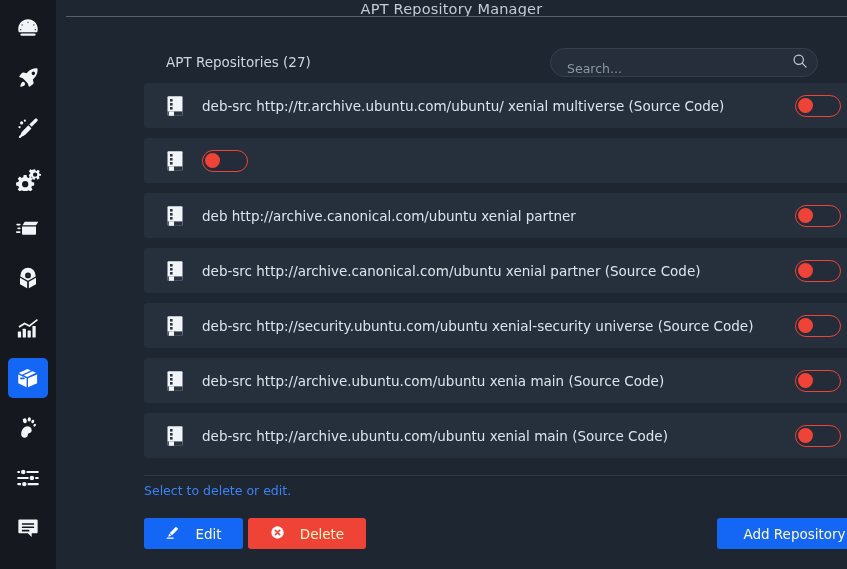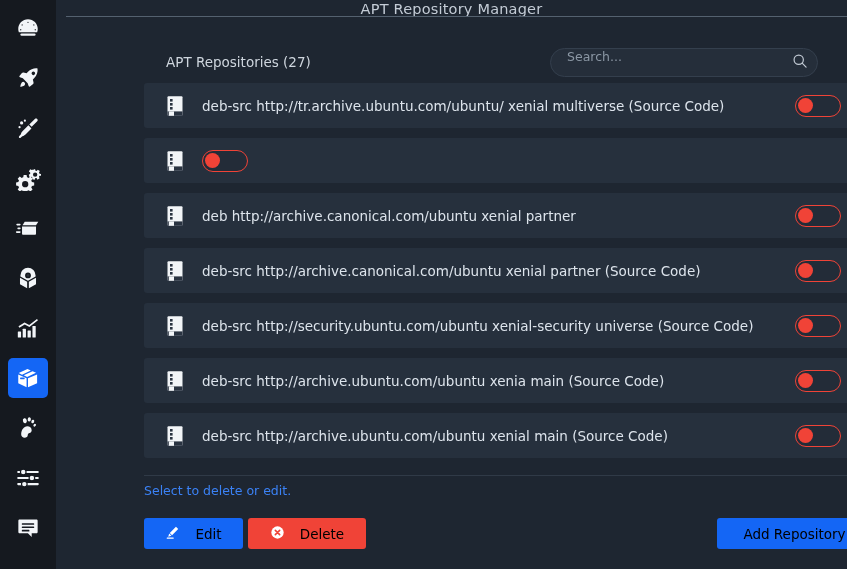--- a/index.html
+++ b/index.html
@@ -92,21 +92,21 @@
   .search-wrap {
     position: absolute;
     right: 29px;
     top: 13px;
     width: 268px;
     height: 29px;
     background: #252e3a;
     border: 1px solid #343f4d;
     border-radius: 15px;
     display: flex;
-    align-items: flex-start;
+    align-items: flex-end;
     box-sizing: border-box;
   }
   .search-input {
     flex: 1 1 auto;
     background: transparent;
     border: none;
     outline: none;
     color: #c9d1da;
     font-size: 12.5px;
     font-family: "DejaVu Sans", "Liberation Sans", sans-serif;
@@ -195,21 +195,21 @@
     position: absolute;
     left: 88px;
     top: 448px;
     color: #3b82f6;
     font-size: 12.5px;
   }
   .btn {
     position: absolute;
     border: none;
     border-radius: 3px;
-    color: #000000;
+    color: #fef9c3;
     font-size: 13.5px;
     font-family: "DejaVu Sans", "Liberation Sans", sans-serif;
     display: flex;
     align-items: center;
     justify-content: center;
     gap: 15px;
     padding: 0;
   }
   .btn-edit {
     left: 88px; top: 483px; width: 99px; height: 31px;

